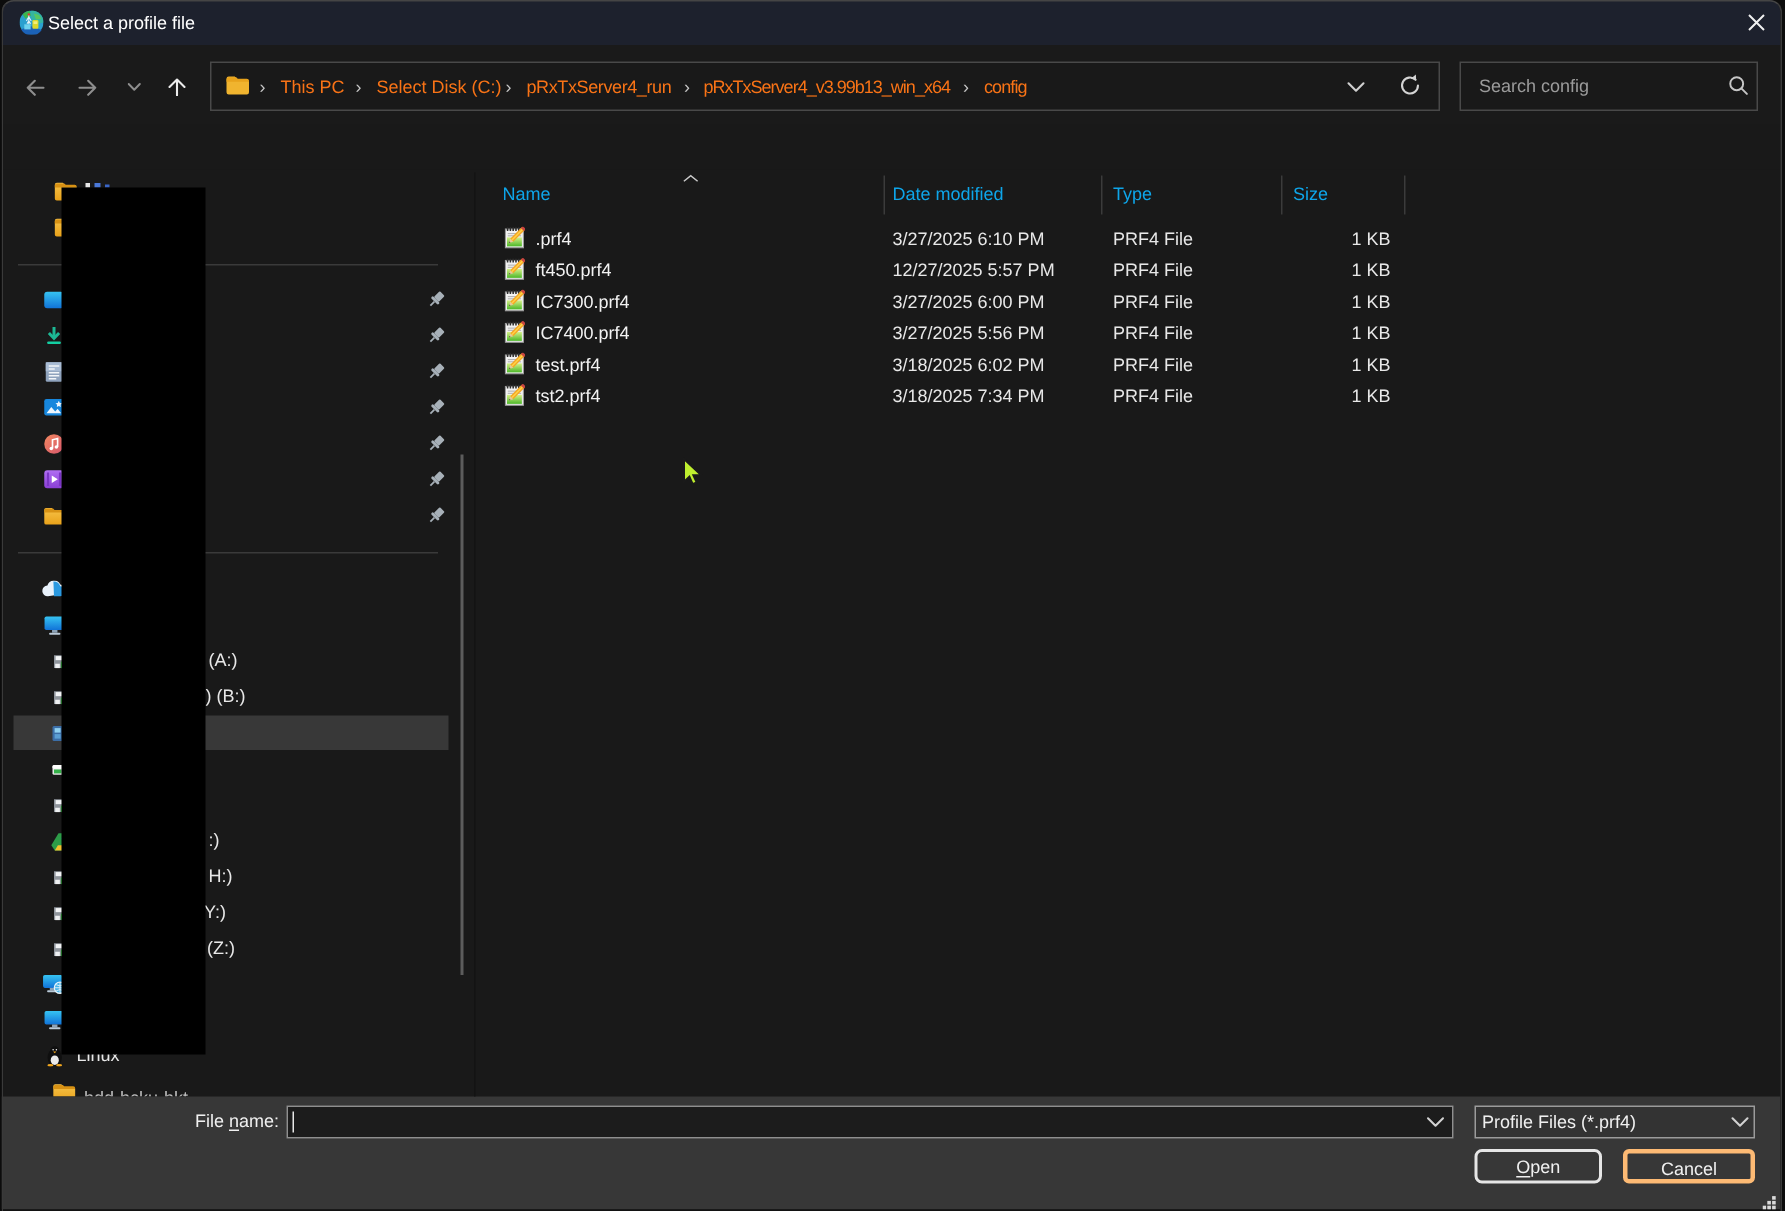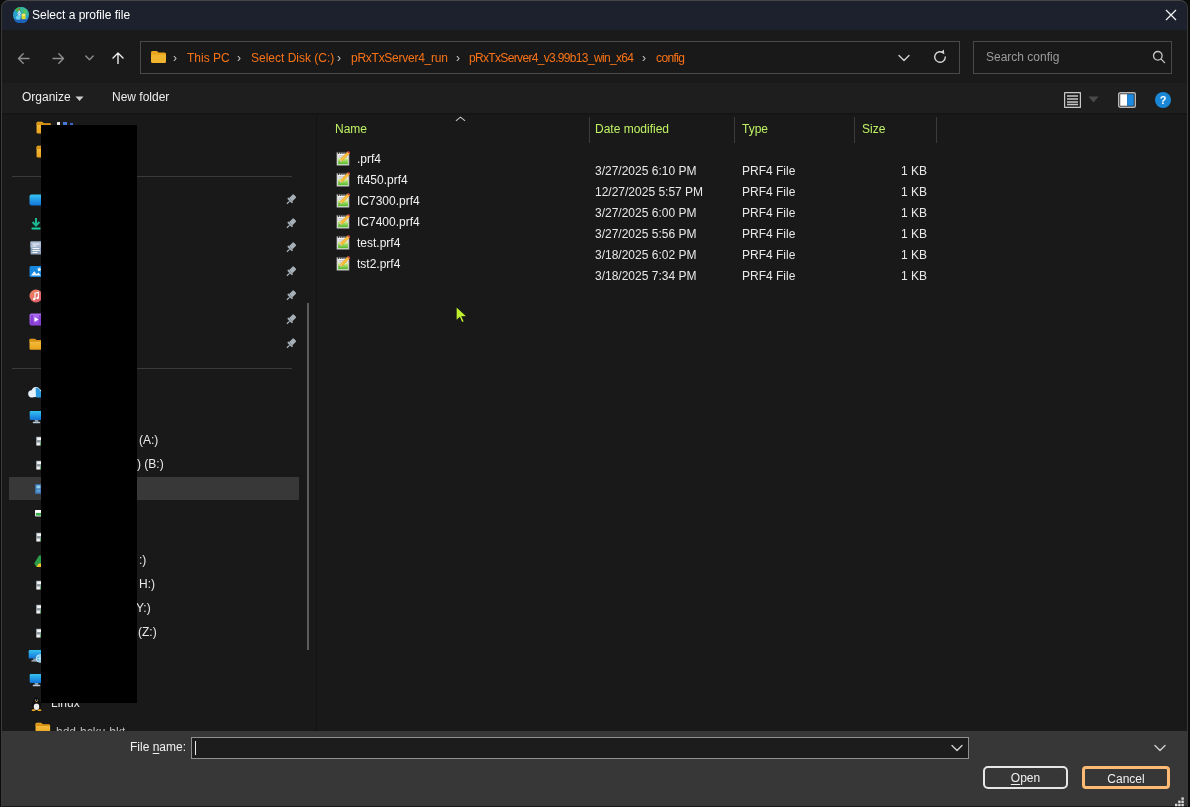--- a/index.html
+++ b/index.html
@@ -14,23 +14,23 @@
 #addrbox{position:absolute;left:139px;top:11px;width:820px;height:33px;border:1px solid #494949;background:#191919;}
 #searchbox{position:absolute;left:972px;top:11px;width:199px;height:33px;border:1px solid #494949;background:#191919;}
 .crumb{position:absolute;top:9px;font-size:12px;color:#f97316;white-space:nowrap;}
 #toolbar{position:absolute;left:0;top:83px;width:100%;height:32px;background:#1e1e1e;border-bottom:2px solid #151515;z-index:3;}
 #panesep{position:absolute;left:315px;top:115px;width:1px;height:616px;background:#131313;z-index:2;}
 .tbtext{position:absolute;top:7px;font-size:12px;color:#ededed;}
 #sidebar{position:absolute;left:0;top:113px;width:316px;height:618px;background:#191919;}
 #filearea{position:absolute;left:315px;top:113px;width:871px;height:618px;background:#191919;}
 .hsep{position:absolute;height:1px;background:#3a3a3a;}
 .colsep{position:absolute;top:4px;width:1px;height:26px;background:#3b3b3b;}
-.hdr{position:absolute;top:9px;font-size:12px;color:#bef264;}
+.hdr{position:absolute;top:9px;font-size:12px;color:#0ea5e9;}
 .fname{position:absolute;font-size:12px;color:#f2f2f2;text-align:center;}
-.fdate{position:absolute;font-size:12px;color:#e8e8e8;margin-top:12px;}
+.fdate{position:absolute;font-size:12px;color:#e8e8e8;}
 .sideitem{position:absolute;font-size:12px;color:#e8e8e8;}
 #redact{position:absolute;left:40px;top:125px;width:96px;height:578px;background:#000;}
 #footer{position:absolute;left:0;top:731px;width:100%;height:75px;background:#373737;}
 #fnlabel{position:absolute;left:129px;top:740px;font-size:12px;color:#f0f0f0;}
 #fninput{position:absolute;left:190px;top:737px;width:778px;height:22px;background:#1c1c1c;border:1px solid #8f8f8f;}
 #filterbox{position:absolute;left:982px;top:737px;width:187px;height:22px;background:#333333;border:1px solid #9b9b9b;font-size:12px;color:#f0f0f0;line-height:20px;padding-left:4px;}
 .btn{position:absolute;top:766px;height:23px;font-size:12px;color:#f0f0f0;text-align:center;line-height:20px;background:#373737;}
 #openbtn{left:982px;width:85px;border:2px solid #e6e6e6;border-radius:5px;}
 #cancelbtn{left:1081px;width:88px;border:3px solid #fdba74;border-radius:4px;line-height:21px;}
 .u{text-decoration:underline;text-underline-offset:2px;}
@@ -94,43 +94,20 @@
       <path d="M11.9 0.6 L12.1 4.3 L8.5 3.5 z" fill="#d4d4d4"></path>
     </svg>
     <div id="searchbox"></div>
     <div class="crumb" style="left:985px;top:20px;color:#9b9b9b">Search config</div>
     <svg class="abs" style="left:1151px;top:20px" width="14" height="14" viewBox="0 0 14 14">
       <circle cx="5.8" cy="5.8" r="4.3" stroke="#c6c6c6" stroke-width="1.3" fill="none"></circle>
       <path d="M9.1 9.1 L12.6 12.6" stroke="#c6c6c6" stroke-width="1.3" stroke-linecap="round"></path>
     </svg>
   </div>
 
-  <div id="toolbar">
-    <div class="tbtext" style="left:21px">Organize</div>
-    <svg class="abs" style="left:74px;top:13px" width="9" height="6" viewBox="0 0 9 6">
-      <path d="M0.5 0.5 L4.5 5 L8.5 0.5 z" fill="#cfcfcf"></path>
-    </svg>
-    <div class="tbtext" style="left:111px">New folder</div>
-    <svg class="abs" style="left:1063px;top:9px" width="17" height="16" viewBox="0 0 17 16">
-      <rect x="0.5" y="0.5" width="16" height="15" rx="1" fill="none" stroke="#c9c9c9" stroke-width="1.4"></rect>
-      <path d="M3 4 h11 M3 7 h11 M3 10 h11 M3 12.5 h11" stroke="#c9c9c9" stroke-width="1.4"></path>
-    </svg>
-    <svg class="abs" style="left:1087px;top:13px" width="11" height="7" viewBox="0 0 11 7">
-      <path d="M0.5 0.5 L5.5 6.5 L10.5 0.5 z" fill="#4a4a4a"></path>
-    </svg>
-    <svg class="abs" style="left:1117px;top:9px" width="18" height="16" viewBox="0 0 18 16">
-      <rect x="0.7" y="0.7" width="16.6" height="14.6" rx="1.5" fill="none" stroke="#b9b9b9" stroke-width="1.4"></rect>
-      <rect x="2.2" y="2.2" width="7" height="11.6" fill="#ffffff"></rect>
-      <rect x="9.2" y="2.2" width="6.6" height="11.6" fill="#1c8be0"></rect>
-    </svg>
-    <svg class="abs" style="left:1154px;top:9px" width="16" height="16" viewBox="0 0 16 16">
-      <circle cx="8" cy="8" r="8" fill="#1a87d6"></circle>
-      <text x="8" y="12" font-size="11" font-weight="bold" fill="#fff" text-anchor="middle" font-family="Liberation Sans">?</text>
-    </svg>
-  </div>
 
   <div id="panesep"></div>
 
   <div id="sidebar" style="overflow:hidden">
     <svg width="0" height="0" style="position:absolute">
       <defs>
         <linearGradient id="fold" x1="0" y1="0" x2="0" y2="1">
             <stop offset="0" stop-color="#f7c34a"></stop>
             <stop offset="1" stop-color="#e9a21a"></stop>
           </linearGradient>
@@ -421,20 +398,21 @@
     </svg>
   </div>
 
   <div id="footer"></div>
   <div id="fnlabel">File <span class="u">n</span>ame:</div>
   <div id="fninput"></div>
   <div class="abs" style="left:194px;top:741px;width:1px;height:14px;background:#e8e8e8"></div>
   <svg class="abs" style="left:950px;top:744px" width="12" height="8" viewBox="0 0 12 8">
     <path d="M1 1.5 L6 6.5 L11 1.5" stroke="#d0d0d0" stroke-width="1.4" fill="none" stroke-linecap="round" stroke-linejoin="round"></path>
   </svg>
+  <div id="filterbox">Profile Files (*.prf4)</div>
   <svg class="abs" style="left:1153px;top:744px" width="12" height="8" viewBox="0 0 12 8">
     <path d="M1 1.5 L6 6.5 L11 1.5" stroke="#d0d0d0" stroke-width="1.4" fill="none" stroke-linecap="round" stroke-linejoin="round"></path>
   </svg>
   <div class="btn" id="openbtn"><span class="u">O</span>pen</div>
   <div class="btn" id="cancelbtn">Cancel</div>
   <svg class="abs" style="left:1174px;top:797px" width="10" height="10" viewBox="0 0 10 10">
     <rect x="6.4" y="0.4" width="2.4" height="2.4" fill="#dadada"></rect>
     <rect x="3.2" y="3.6" width="2.4" height="2.4" fill="#dadada"></rect>
     <rect x="6.4" y="3.6" width="2.4" height="2.4" fill="#dadada"></rect>
     <rect x="0" y="6.8" width="2.4" height="2.4" fill="#dadada"></rect>

